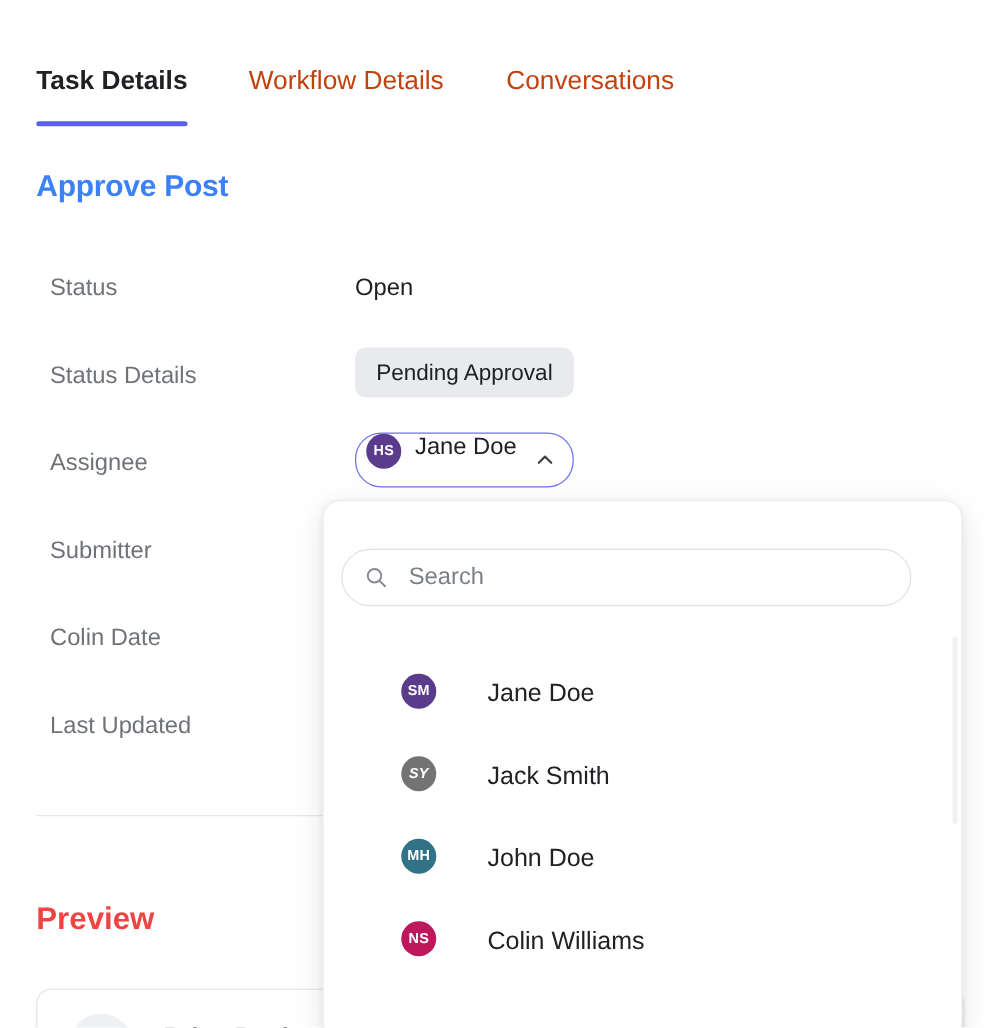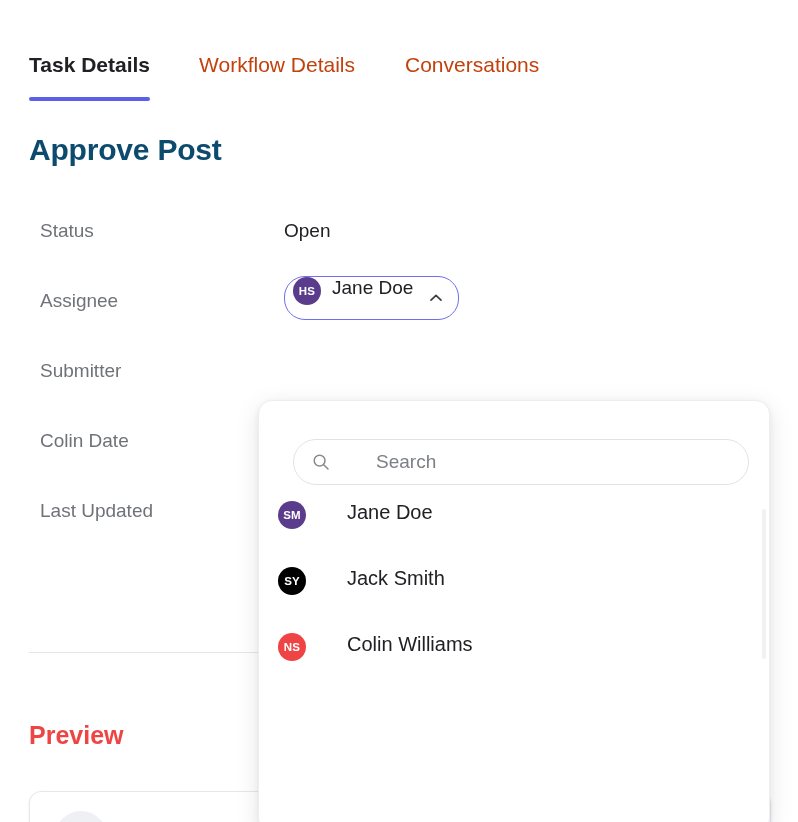--- a/index.html
+++ b/index.html
@@ -51,25 +51,25 @@
     height: 4px;
     border-radius: 2px;
     background: #5b5fe9;
   }
 
   
   .page-title {
     position: absolute;
     top: 128px;
     left: 29px;
-    font-size: 30px;
+    font-size: 24px;
     line-height: 44px;
     font-weight: 700;
     letter-spacing: -0.2px;
-    color: #0c4a6e;
+    color: #3b82f6;
   }
 
   
   .details {
     position: absolute;
     top: 215px;
     left: 0;
     width: 798px;
   }
   .row {
@@ -200,31 +200,30 @@
     width: 510px;
     height: 430px;
     background: #ffffff;
     border: 1px solid #eceef0;
     border-radius: 14px;
     box-shadow: 0 6px 24px rgba(16,24,40,.10), 0 2px 6px rgba(16,24,40,.06);
     overflow: hidden;
   }
   .search-wrap {
     position: absolute;
-    left: 34px;
+    left: 14px;
     top: 38px;
     width: 456px;
     height: 46px;
     border: 1px solid #e0e2e6;
     border-radius: 23px;
     display: flex;
     align-items: center;
     background: #ffffff;
     box-sizing: border-box;
-    justify-content: space-between;
   }
   .search-icon {
     margin-left: 17px;
     display: flex;
     align-items: center;
     flex: none;
   }
   .search-input {
     border: none;
     outline: none;
@@ -241,24 +240,25 @@
     position: absolute;
     left: 0;
     top: 100px;
     width: 510px;
     height: 330px;
   }
   .opt {
     position: relative;
     height: 66px;
     display: flex;
-    align-items: flex-start;
-    padding-left: 19px;
+    align-items: flex-end;
+    padding-left: 42px;
     cursor: pointer;
     box-sizing: border-box;
+    margin-left: 20px;
   }
   .opt-avatar {
     width: 28px;
     height: 28px;
     border-radius: 50%;
     display: flex;
     align-items: center;
     justify-content: center;
     color: #fff;
     font-size: 11.5px;
@@ -300,20 +300,24 @@
 
 <div class="page-title">Approve Post</div>
 
 <div class="details">
 
   <div class="row">
     <div class="row-label">Status</div>
     <div class="row-value">Open</div>
   </div>
 
+  <div class="row">
+    <div class="row-label">Status Details</div>
+    <div class="badge" style="background: rgb(232, 234, 237); color: rgb(32, 33, 36);">Pending Approval</div>
+  </div>
 
   <div class="row">
     <div class="row-label">Assignee</div>
     <div class="chip" style="border-color: rgb(111, 111, 240);">
       <span class="chip-avatar" id="chip-avatar" style="background: rgb(91, 59, 140);">HS</span>
       <span class="chip-name">Jane Doe</span>
       <span class="chip-caret">
         <svg width="20" height="20" viewBox="0 0 20 20" fill="none">
           <path d="M5 12.2 L10 7.3 L15 12.2" stroke="#3c4043" stroke-width="1.7" stroke-linecap="round" stroke-linejoin="round"></path>
         </svg>
@@ -360,27 +364,31 @@
   </div>
 
   <div class="opt-list">
 
     <div class="opt">
       <span class="opt-avatar" id="opt-av-0" style="background: rgb(91, 59, 140);">SM</span>
       <span class="opt-name">Jane Doe</span>
     </div>
 
     <div class="opt">
-      <span class="opt-avatar" id="opt-av-1" style="background: #000000;">SY</span>
+      <span class="opt-avatar" id="opt-av-1" style="background: #737373; font-style: italic;">SY</span>
       <span class="opt-name">Jack Smith</span>
     </div>
 
 
-
     <div class="opt">
-      <span class="opt-avatar" id="opt-av-4" style="background: #ef4444;">NS</span>
+      <span class="opt-avatar" id="opt-av-3" style="background: rgb(49, 114, 135);">MH</span>
+      <span class="opt-name">John Doe</span>
+    </div>
+
+    <div class="opt">
+      <span class="opt-avatar" id="opt-av-4" style="background: #be185d;">NS</span>
       <span class="opt-name">Colin Williams</span>
     </div>
 
   </div>
 
   <div class="scrollbar-thumb"></div>
 </div>
 
 </body></html>

